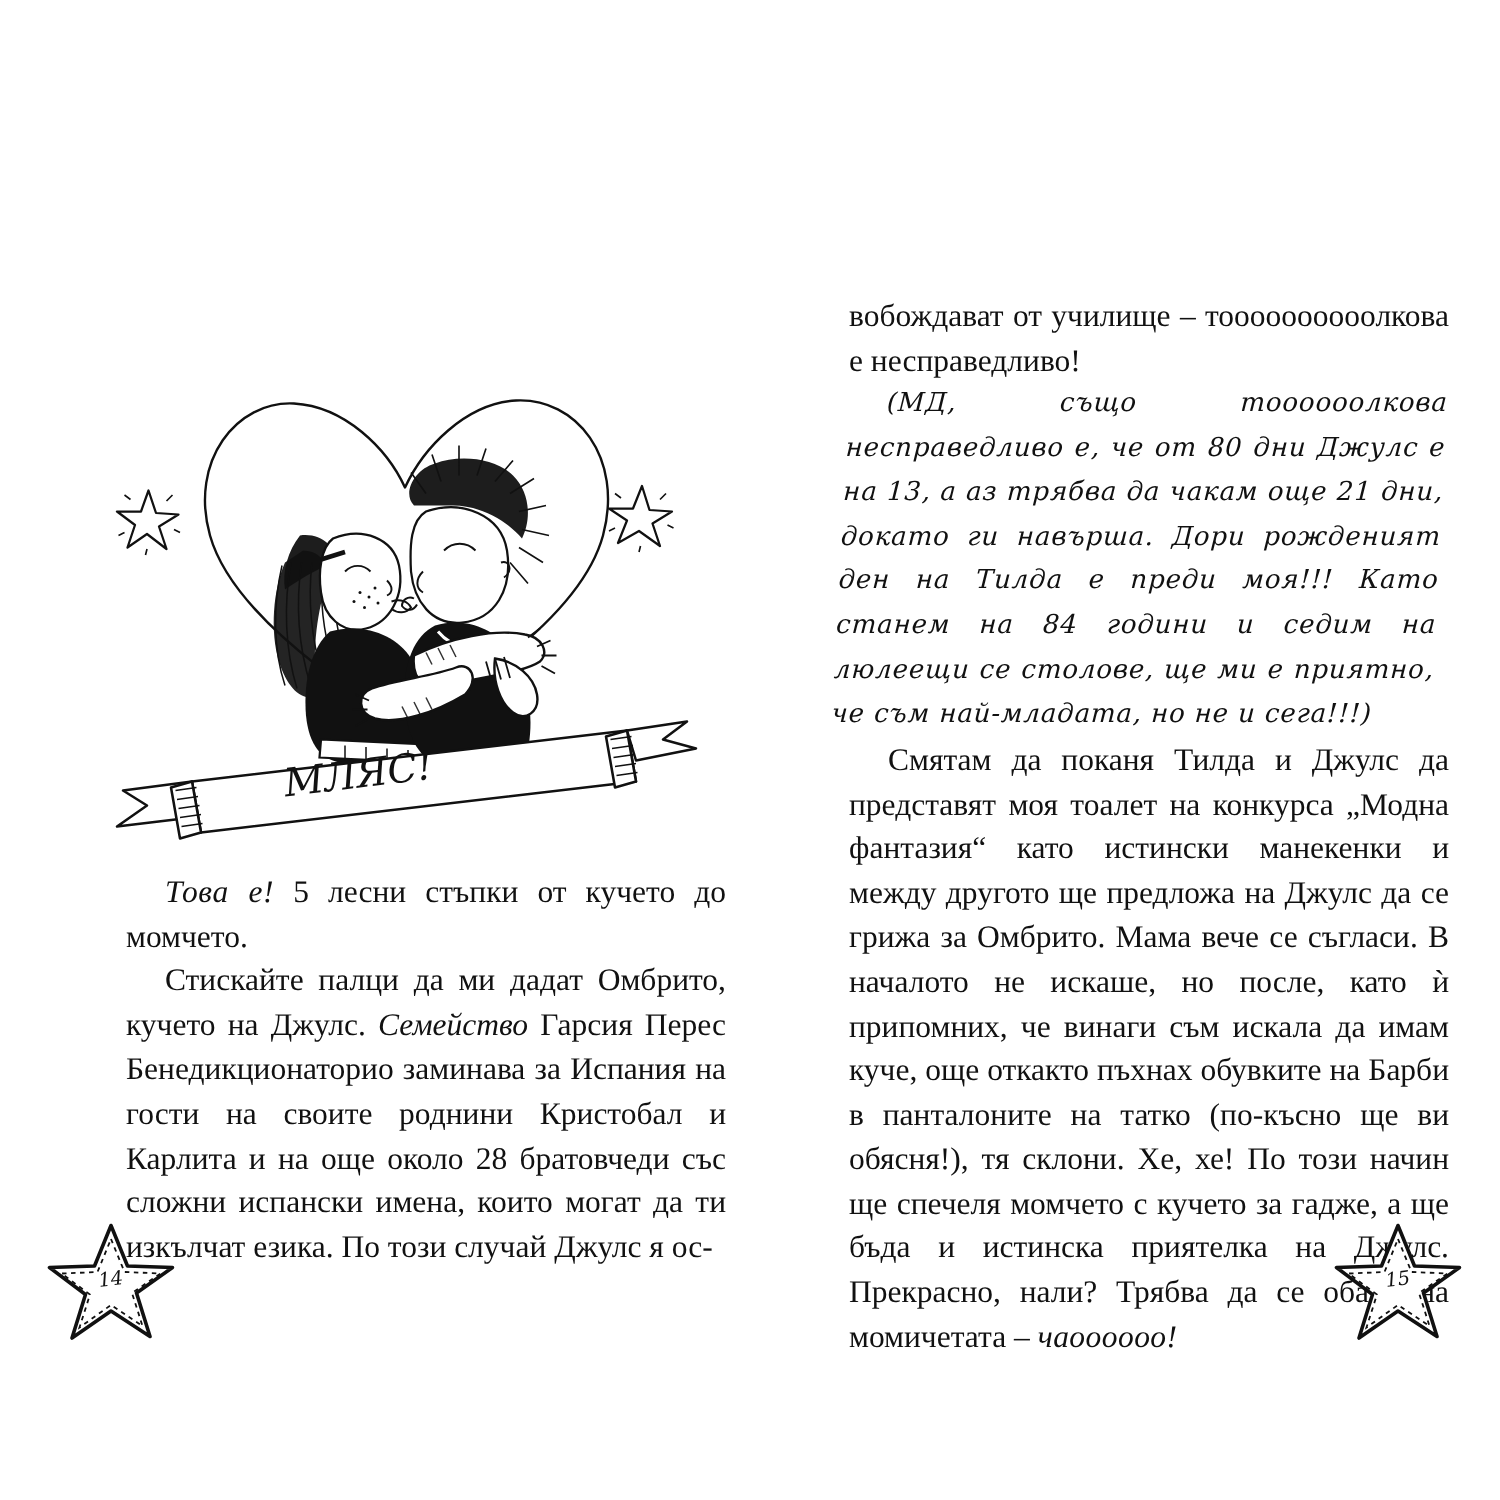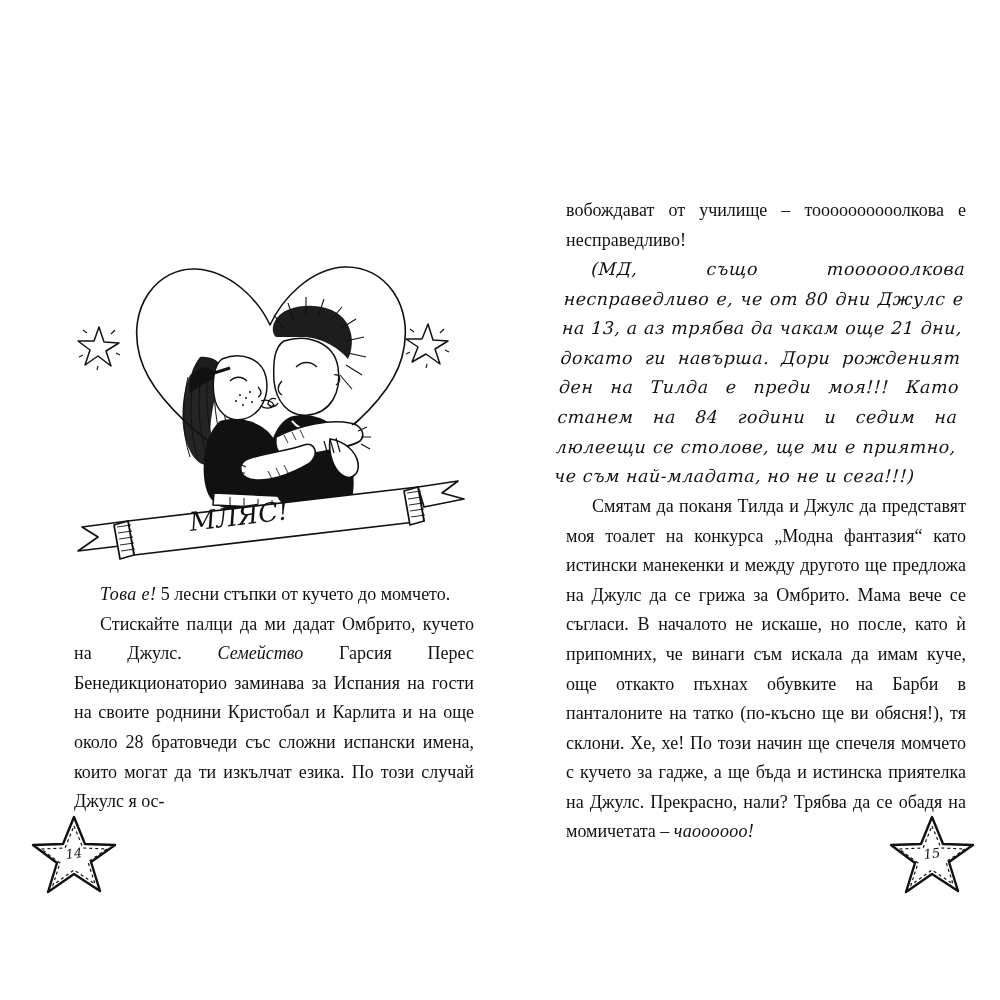--- a/index.html
+++ b/index.html
@@ -33,21 +33,21 @@
 
   
   .section-heading {
     font-size: 16.5px;
     letter-spacing: .2px;
     margin: 0 0 8px 12px;
     white-space: nowrap;
   }
 
   .para {
-    font-size: 18px;
+    font-size: 21px;
     line-height: 29.6px;
     text-align: justify;
     text-justify: inter-word;
     margin: 0;
     hyphens: manual;
     text-indent: 26px;
   }
   .para + .para { margin-top: 0; }
   .para.no-indent { text-indent: 0; }
 
@@ -270,21 +270,21 @@
     <svg width="56" height="56" viewBox="0 0 56 56" fill="none">
       <g stroke="#111" stroke-width="1.5" stroke-linejoin="round" fill="none">
         <path d="M30 8 L35 24 L50 25 L37 33 L42 48 L28 38 L14 46 L20 31 L8 23 L24 23 Z"></path>
       </g>
       <g stroke="#111" stroke-width="1.1" fill="none">
         <path d="M12 13 l4 3 M46 13 l-4 4 M51 36 l-4 -2 M8 38 l4 -2 M28 52 l1 -4"></path>
       </g>
     </svg>
   </div>
 
-  <div style="position:absolute; left:74px; top:580px; width:400px;">
+  <div style="position:absolute; left:84px; top:580px; width:400px;">
     <p class="para"><span class="hand-inline">Това е!</span><span> 5 лесни стъпки от кучето до момчето.</span></p>
     <p class="para"><span>Стискайте палци да ми дадат Омбрито, кучето на Джулс. </span><span class="italic">Семейство</span><span> Гарсия Перес Бенедикционаторио заминава за Испания на гости на своите роднини Кристобал и Карлита и на още около 28 братовчеди със сложни испански имена, които могат да ти изкълчат езика. По този случай Джулс я ос-</span></p>
   </div>
 
   <div class="page-number left">
     <svg width="92" height="88" viewBox="0 0 92 88" fill="none">
       <g stroke="#111" stroke-width="2.4" stroke-linejoin="round" fill="#fff">
         <path d="M46 5 L57 32 L87 33 L63 50 L72 79 L46 62 L20 80 L29 51 L5 33 L35 32 Z"></path>
       </g>
       <g stroke="#111" stroke-width="1.2" stroke-dasharray="3 3" fill="none">

